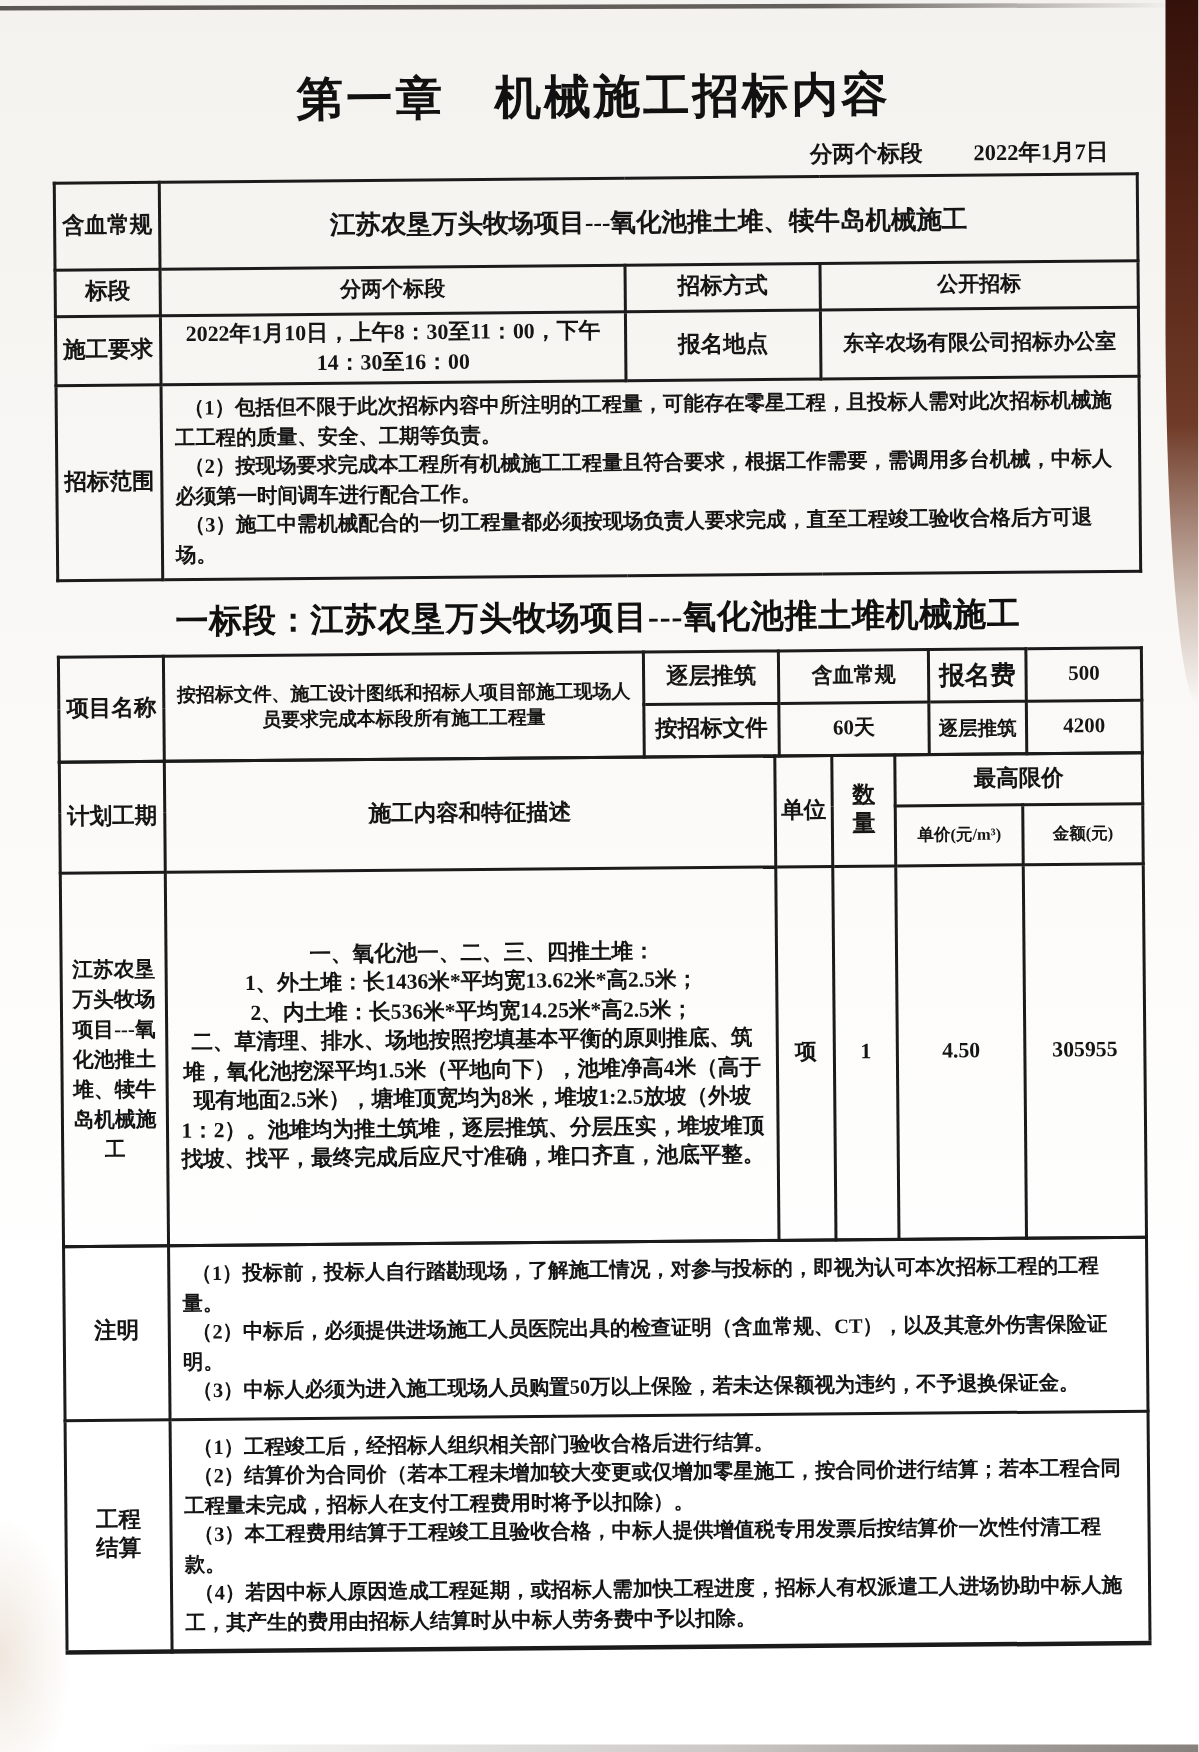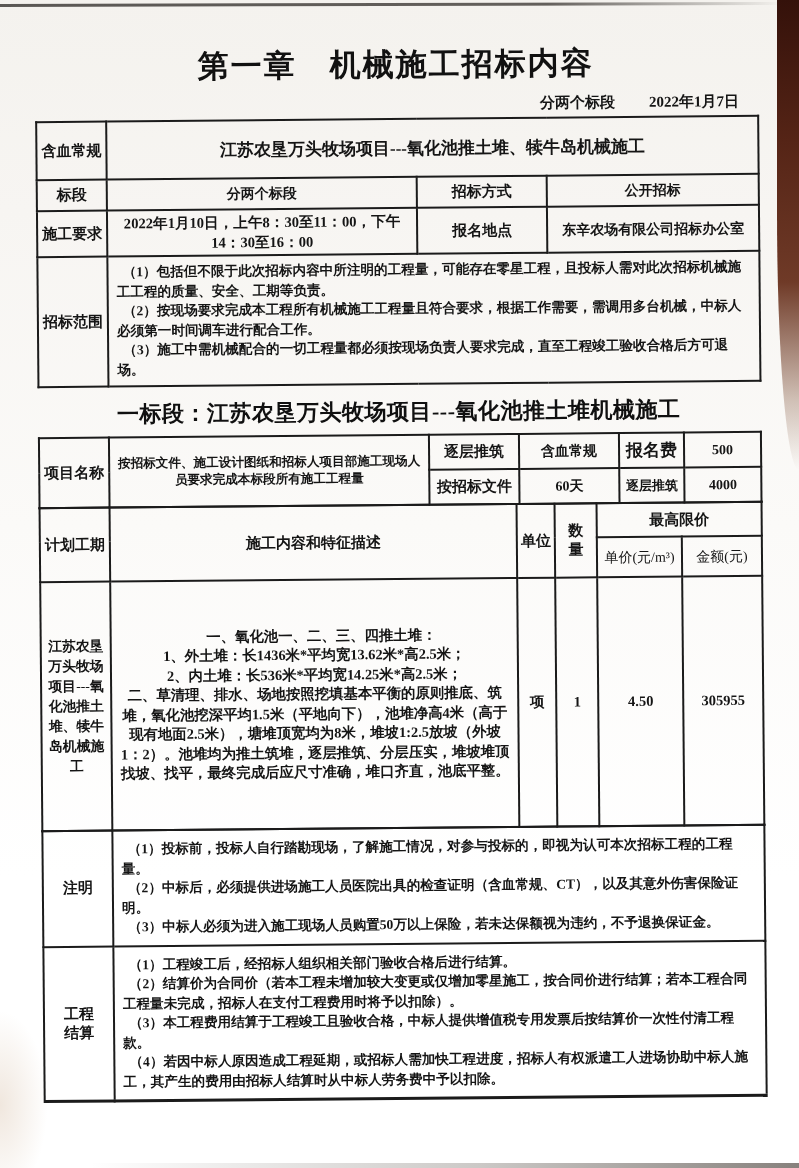--- a/index.html
+++ b/index.html
@@ -70,21 +70,21 @@
   }
   h2.sec-title{
     margin:12px 0 7px 0;text-align:center;
     font-size:22px;font-weight:700;letter-spacing:.5px;color:#101010;
   }
   .t2a td{height:29px;}
   .t2a .val{text-align:center;}
   .req-cell{font-size:12.6px;line-height:17px;text-align:center;font-weight:600;padding:2px 4px;}
   .t2b td{text-align:center;}
   .hdr{font-weight:700;font-size:15px;}
-  .subhdr{font-weight:400;font-size:14px;height:34px;}
+  .subhdr{font-weight:700;font-size:11px;height:34px;}
   .maxhdr{height:28px;font-weight:700;font-size:15px;}
   .item-name-cell{
     font-size:13.8px;line-height:20px;font-weight:600;
     text-align:center;padding:2px 1px;
   }
   .desc-cell{
     height:235px;text-align:left;padding:6px 8px;vertical-align:middle;
   }
   .desc-cell .p{font-size:14.4px;line-height:19.5px;font-weight:600;}
   .desc-cell .p.ind{text-indent:1em;}
@@ -163,40 +163,40 @@
       <td class="req-cell" rowspan="2">按招标文件、施工设计图纸和招标人项目部施工现场人员要求完成本标段所有施工工程量</td>
       <td class="lab">逐层推筑</td>
       <td class="val center">含血常规</td>
       <td class="lab" style="font-size:17px;">报名费</td>
       <td class="val center">500</td>
     </tr>
     <tr>
       <td class="lab">按招标文件</td>
       <td class="val center">60天</td>
       <td class="lab" style="font-size:13px;">逐层推筑</td>
-      <td class="val center">4000</td>
+      <td class="val center">4200</td>
     </tr>
   </tbody>
     </table>
 
   <table class="t2b">
     <colgroup>
         <col style="width:70px">
         <col style="width:407px">
         <col style="width:38px">
         <col style="width:42px">
         <col style="width:85px">
         <col style="width:80px">
       </colgroup>
     <tbody>
         <tr>
       <td class="lab hdr" rowspan="2">计划工期</td>
       <td class="hdr" rowspan="2">施工内容和特征描述</td>
       <td class="hdr" style="padding:2px 1px;" rowspan="2">单位</td>
-      <td class="hdr" style="padding:2px 8px;" rowspan="2">数量</td>
+      <td class="hdr" style="padding:2px 8px;text-decoration:underline;" rowspan="2">数量</td>
       <td class="maxhdr" colspan="2">最高限价</td>
     </tr>
     <tr>
       <td class="subhdr">单价(元/m³)</td>
       <td class="subhdr">金额(元)</td>
     </tr>
     <tr>
       <td class="item-name-cell">江苏农垦万头牧场项目---氧化池推土堆、犊牛岛机械施工</td>
       <td class="desc-cell">
         <div class="p ind">一、氧化池一、二、三、四推土堆：</div>

